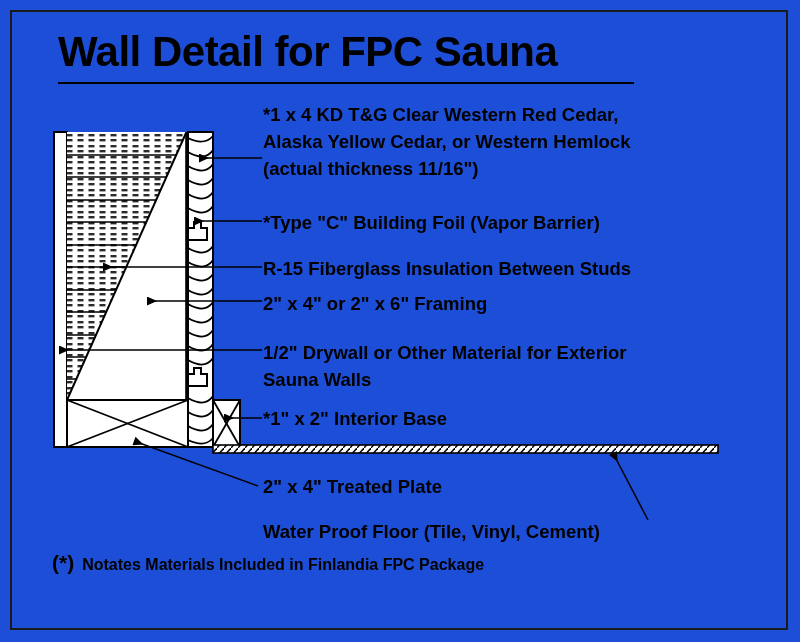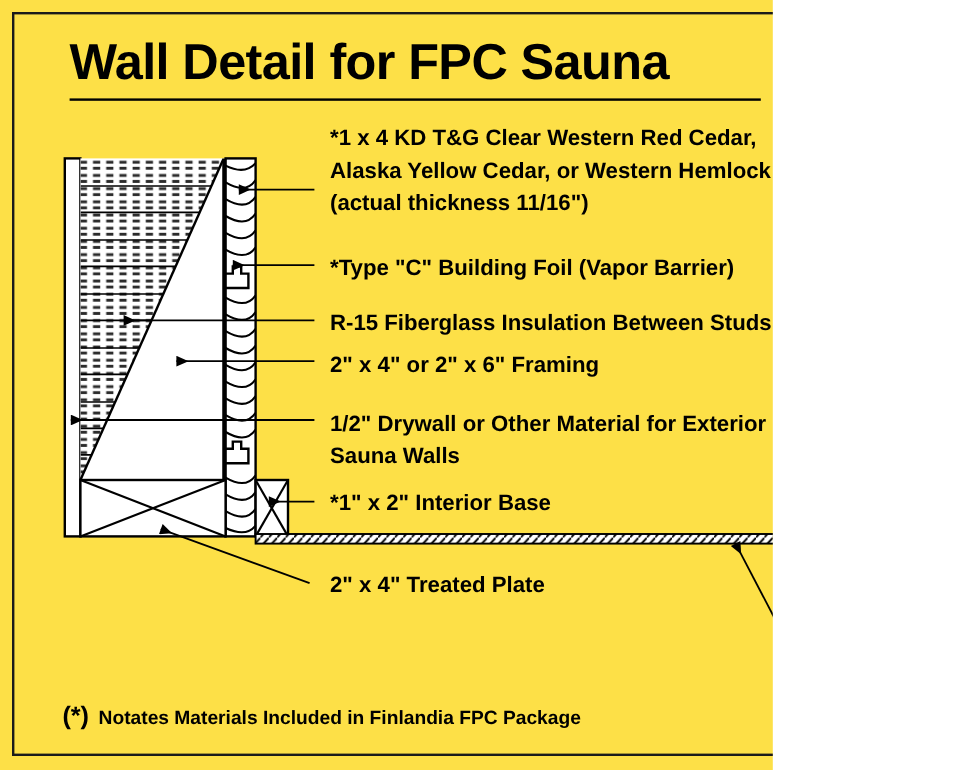--- a/index.html
+++ b/index.html
@@ -3,23 +3,23 @@
 <meta charset="utf-8">
 <title>Wall Detail for FPC Sauna</title>
 <style>
   html, body {
     margin: 0;
     padding: 0;
     background: #ffffff;
   }
   #page {
     position: relative;
-    width: 644px;
+    width: 800px;
     height: 642px;
-    background: #fde047;
+    background: #1d4ed8;
     font-family: "Liberation Sans", sans-serif;
     overflow: hidden;
   }
   #border-frame {
     position: absolute;
     left: 10px;
     top: 10px;
     width: 778px;
     height: 620px;
     border: 2px solid #1a1a1a;
@@ -43,26 +43,25 @@
     height: 2px;
     background: #000000;
   }
   .label {
     position: absolute;
     font-size: 18.5px;
     font-weight: bold;
     color: #000000;
     line-height: 27px;
     white-space: pre-line;
-    margin-left: 12px;
   }
   #footnote {
     position: absolute;
     left: 52px;
-    top: 585px;
+    top: 551px;
     font-size: 16px;
     font-weight: bold;
     color: #000000;
     white-space: nowrap;
   }
   #footnote .star {
     font-size: 21px;
     font-weight: bold;
     margin-right: 8px;
   }
@@ -206,18 +205,19 @@
 
   <div class="label" style="left:263px; top:290px;">2" x 4" or 2" x 6" Framing</div>
 
   <div class="label" style="left:263px; top:339px;">1/2" Drywall or Other Material for Exterior
 Sauna Walls</div>
 
   <div class="label" style="left:263px; top:405px;">*1" x 2" Interior Base</div>
 
   <div class="label" style="left:263px; top:473px;">2" x 4" Treated Plate</div>
 
+  <div class="label" style="left:263px; top:518px;">Water Proof Floor (Tile, Vinyl, Cement)</div>
 
   <div id="footnote">
     <span class="star">(*)</span><span>Notates Materials Included in Finlandia FPC Package</span>
   </div>
 
 </div>
 
 </body></html>

